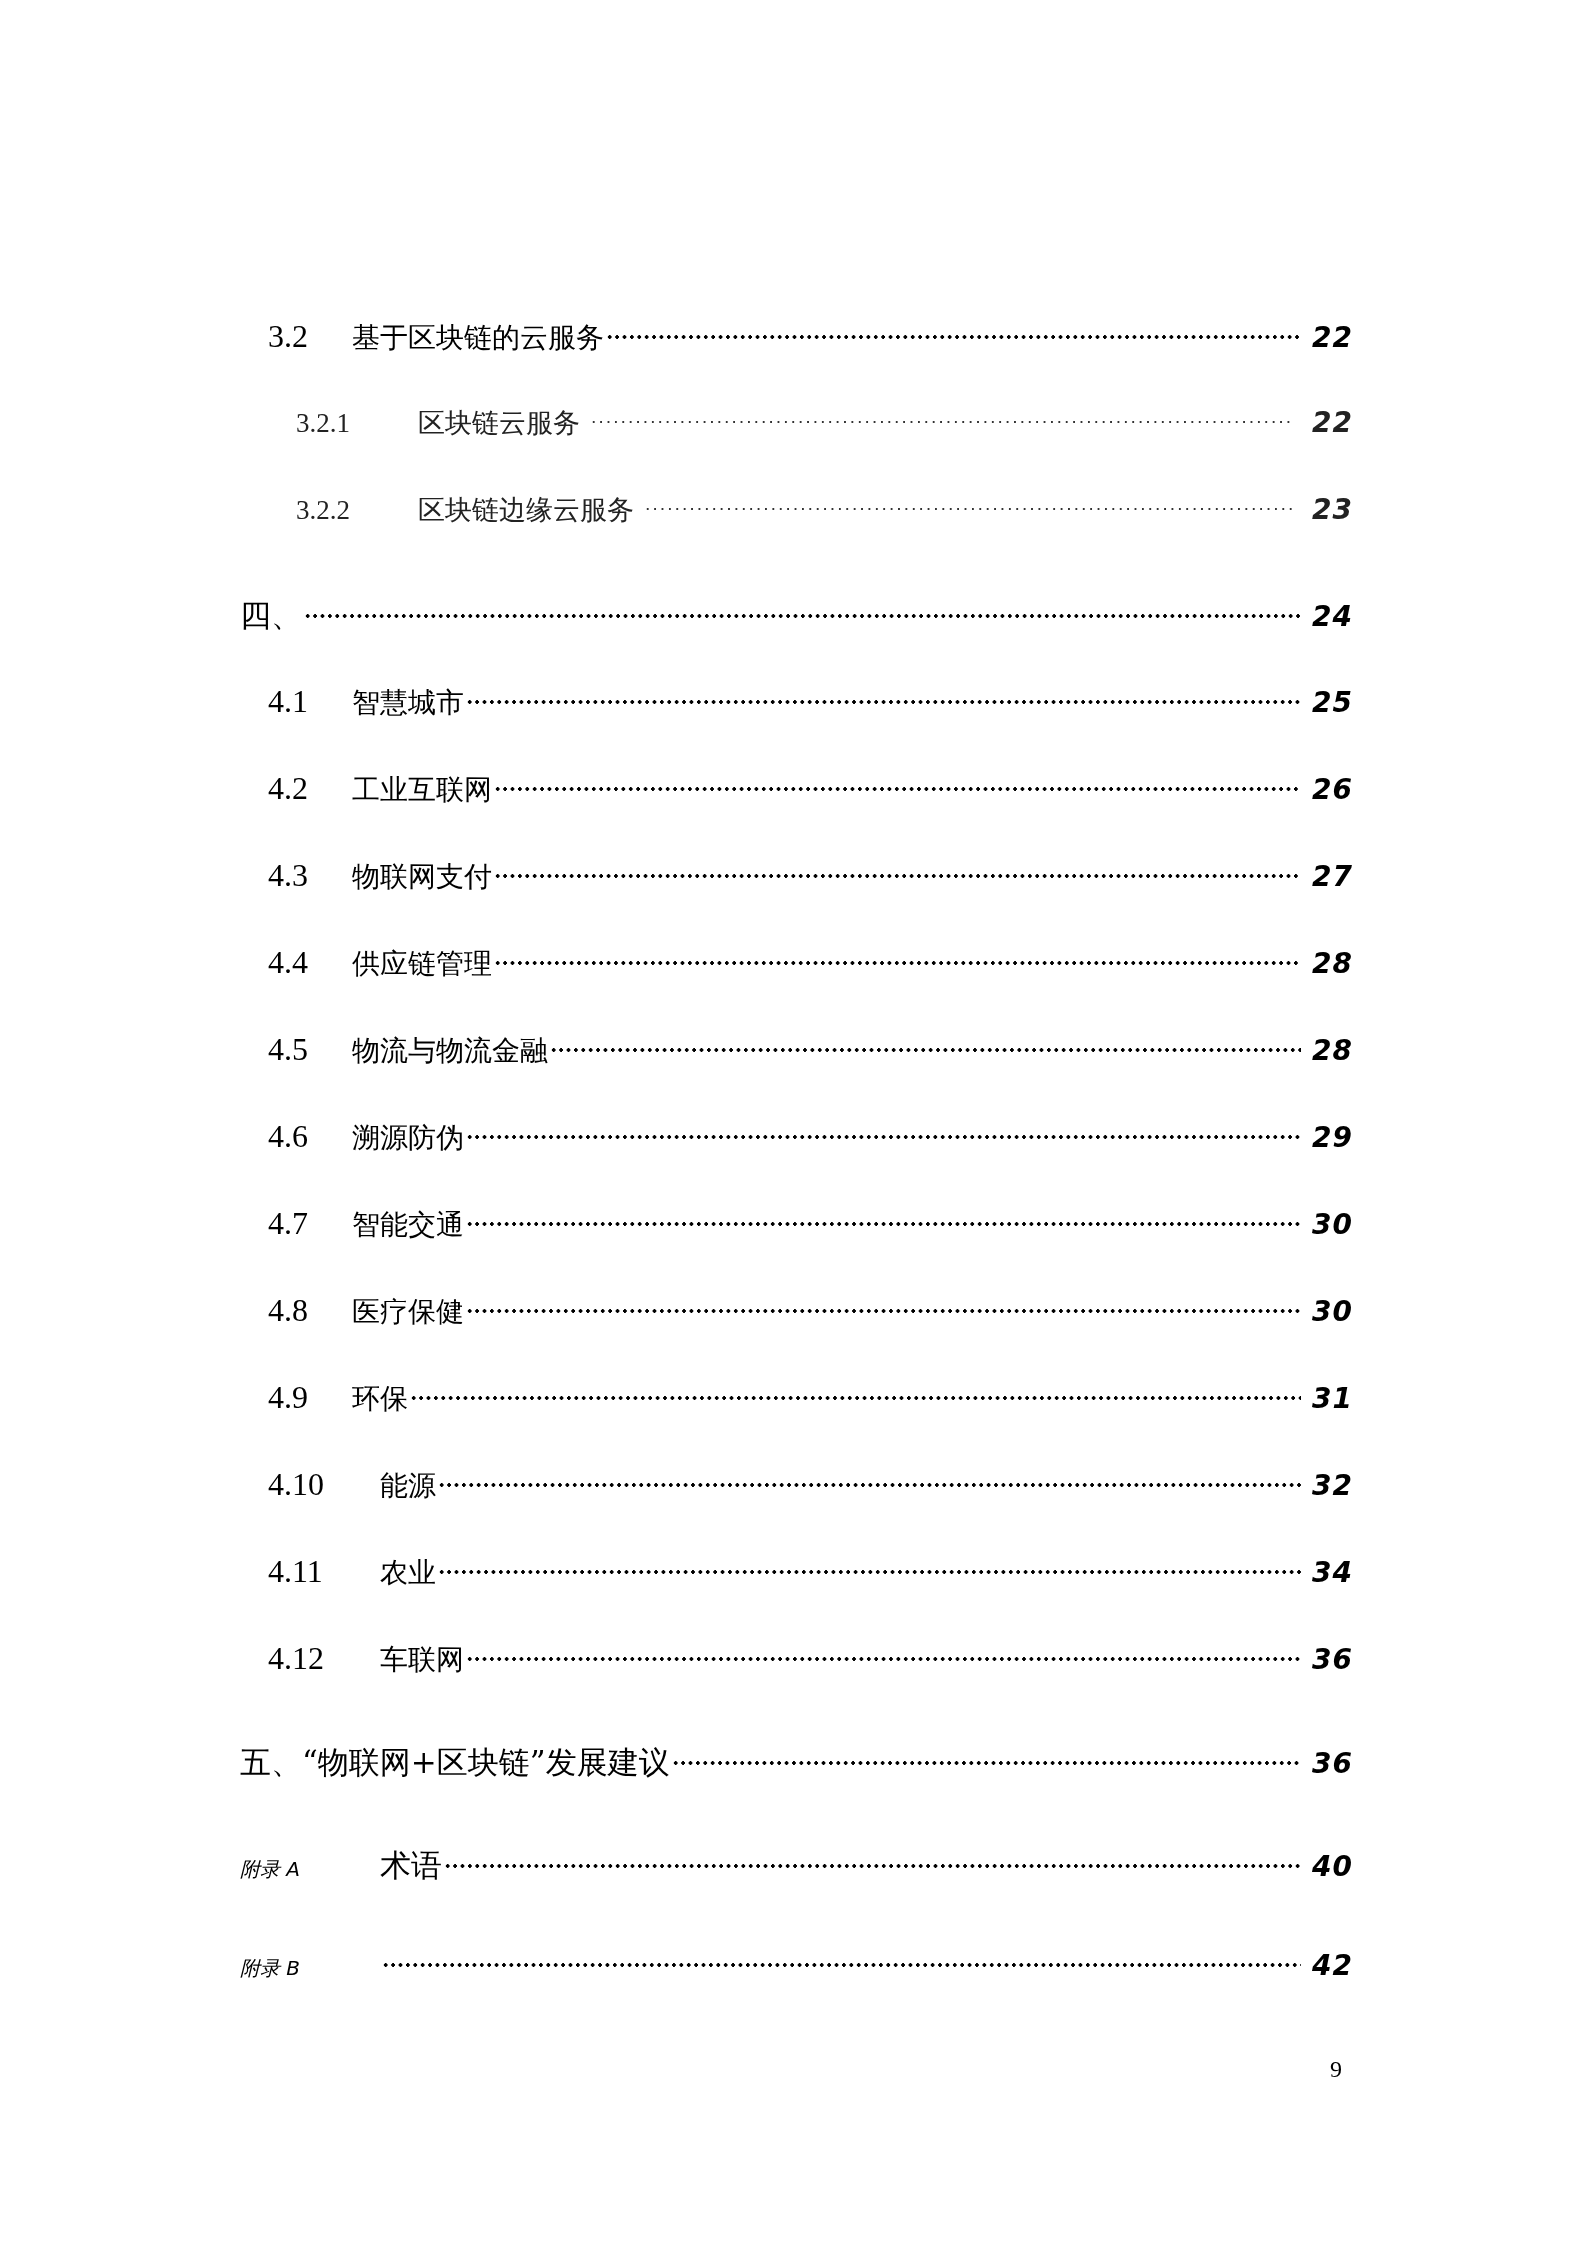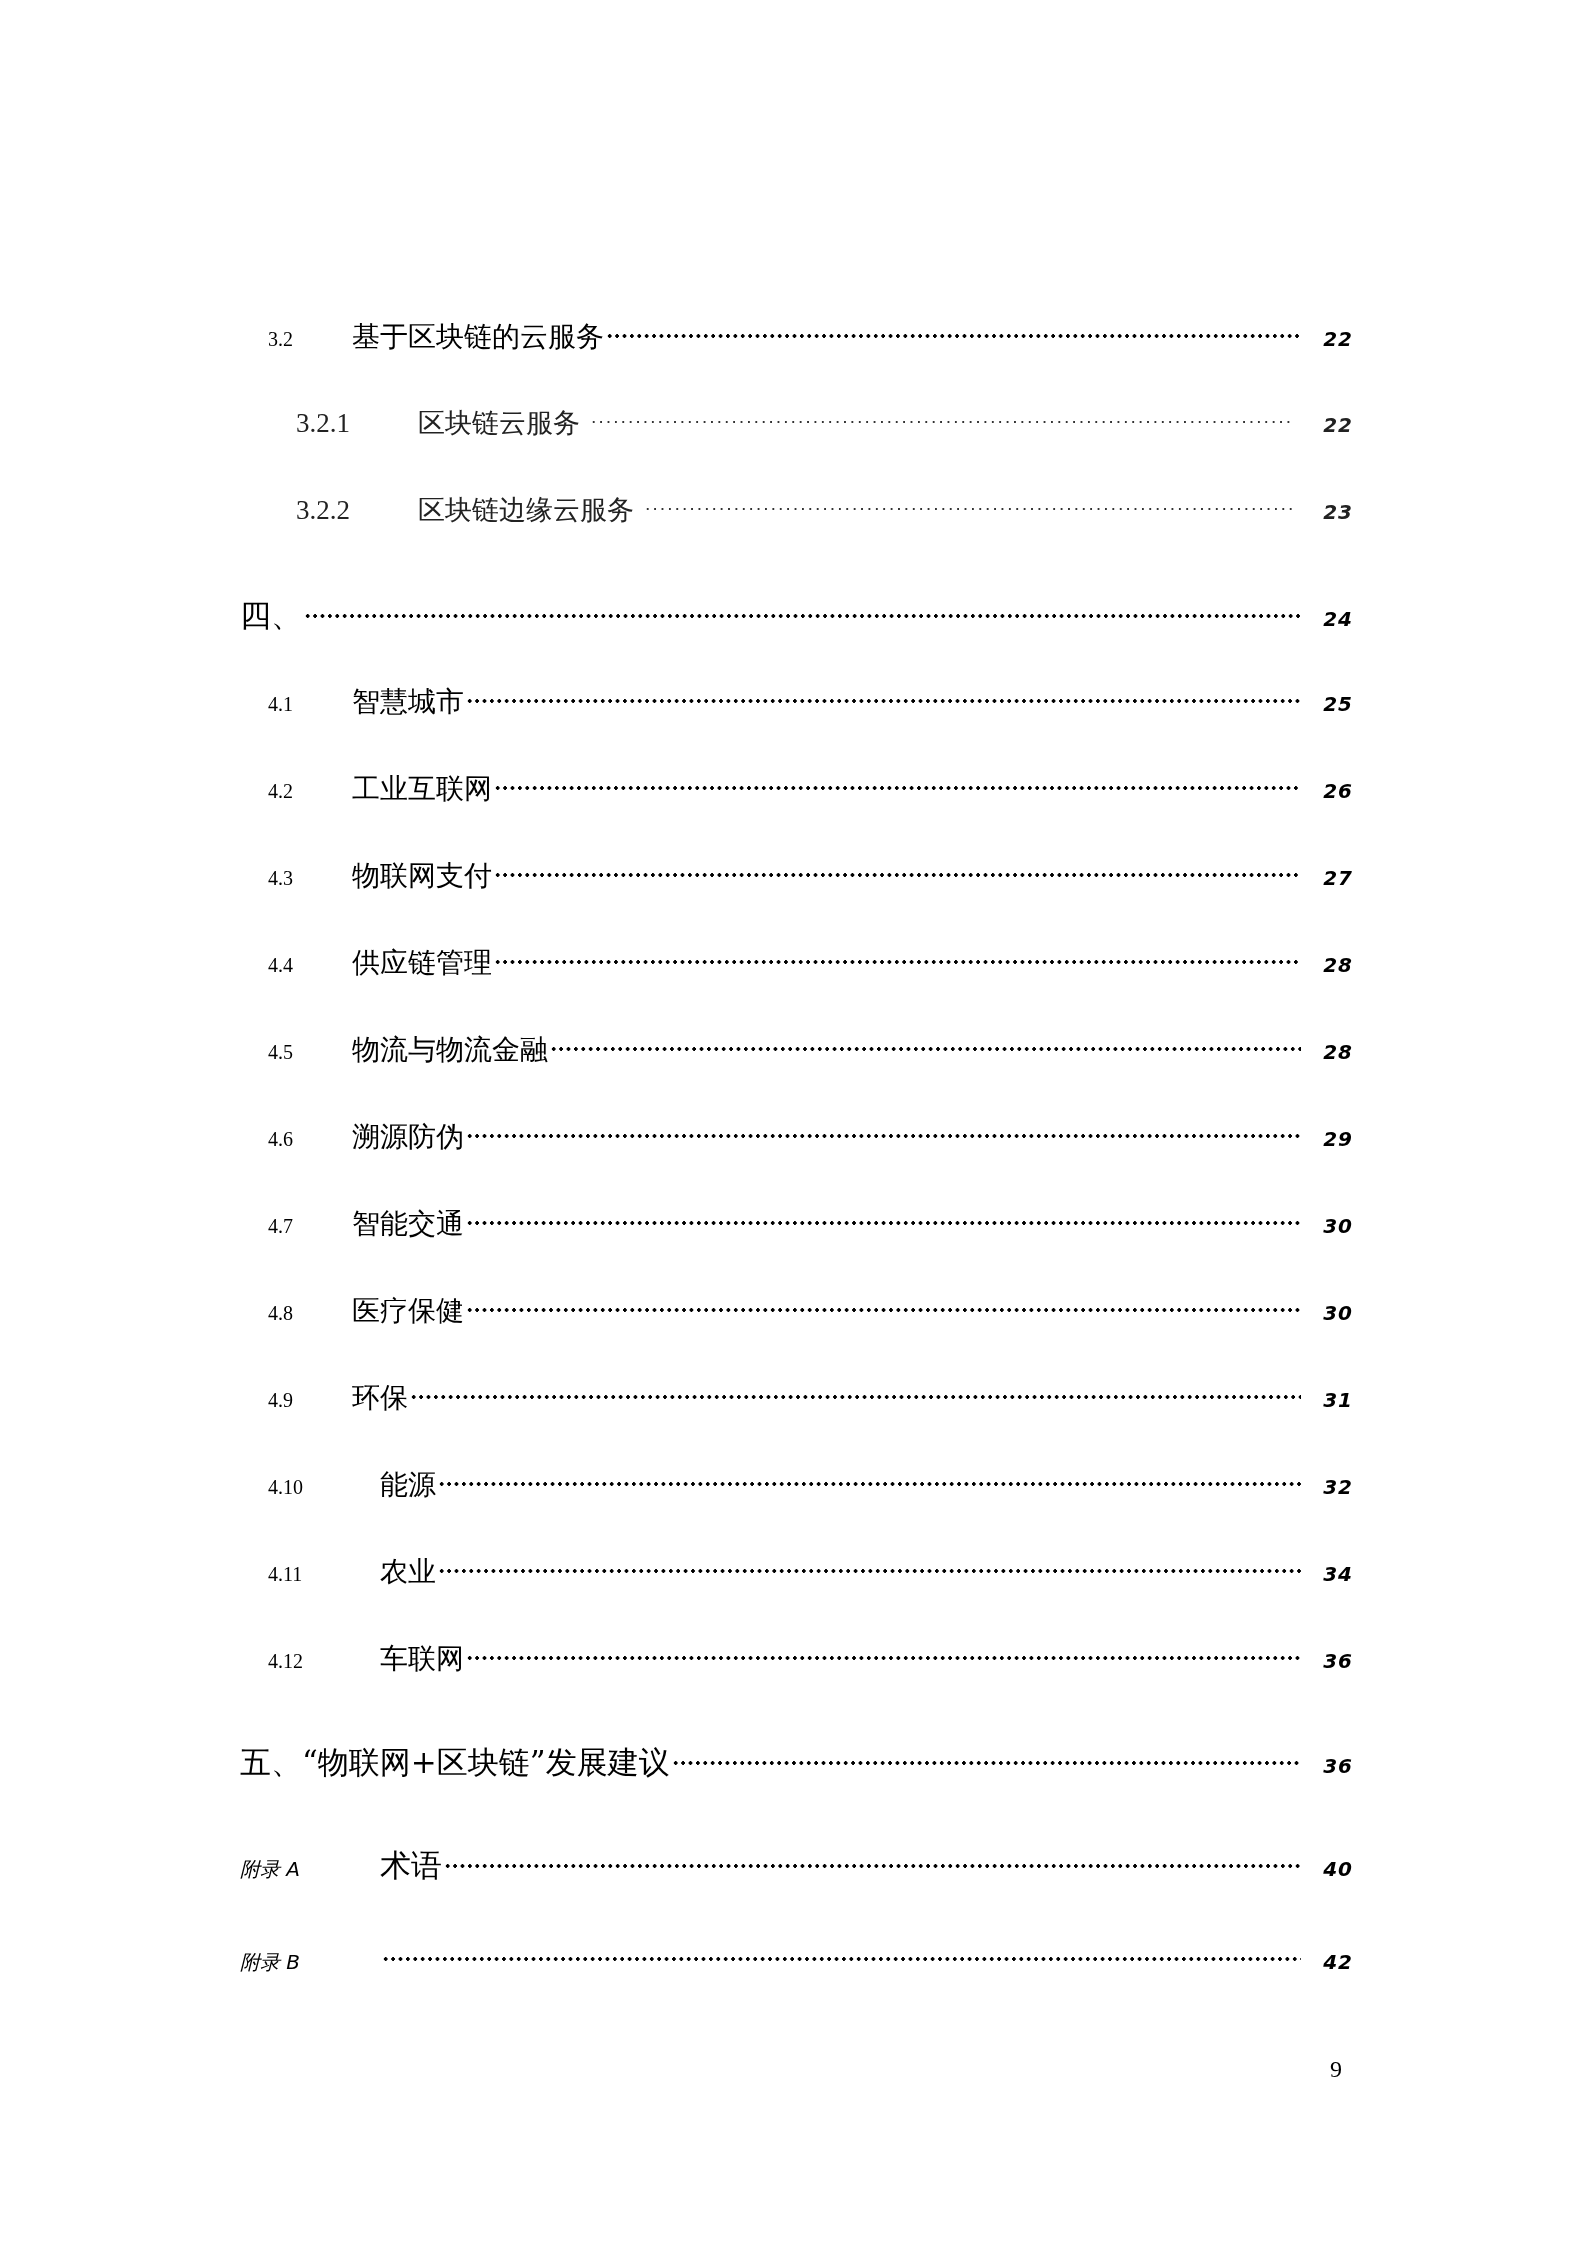--- a/index.html
+++ b/index.html
@@ -5,23 +5,23 @@
   html, body { margin: 0; padding: 0; background: #ffffff; }
   body { width: 1586px; height: 2244px; position: relative; overflow: hidden; font-family: "DejaVu Serif", serif; color: #000; }
   .toc { position: absolute; left: 0; top: 0; width: 1586px; }
   .row { position: absolute; display: flex; align-items: baseline; white-space: nowrap; height: 40px; }
   .num { display: inline-block; font-family: "Liberation Serif", serif; }
   .title { display: inline-block; text-align: right; }
   .leader { flex: 1; overflow: hidden; margin: 0 2px; position: relative; top: -6px; height: 8px;
     background-image: radial-gradient(circle, #000 1.7px, transparent 2px);
     background-size: 7.4px 8px; background-repeat: repeat-x; background-position: left center; }
   .leader.light { background-image: radial-gradient(circle, #333 1.1px, transparent 1.4px); background-size: 7.4px 8px; }
-  .page { display: inline-block; font-family: "DejaVu Sans", sans-serif; font-weight: bold; font-style: italic; font-size: 20px; letter-spacing: 1px; min-width: 50px; text-align: right; }
+  .page { display: inline-block; font-family: "DejaVu Sans", sans-serif; font-weight: bold; font-style: italic; font-size: 28px; letter-spacing: 1px; min-width: 50px; text-align: right; }
   .lvl2 { left: 268px; width: 1085px; font-size: 28px; }
-  .lvl2 .num { width: 84px; font-size: 20px; }
+  .lvl2 .num { width: 84px; font-size: 32px; }
   .lvl2.wide .num { width: 112px; }
   .lvl3 { left: 296px; width: 1057px; font-size: 27px; color: #222; gap: 8px; }
   .lvl3 .num { width: 114px; font-size: 27px; color: #222; }
   .lvl1 { left: 240px; width: 1113px; font-size: 31px; }
   .lvl1 .num { font-size: 31px; }
   .app .num { width: 140px; font-family: "DejaVu Sans", sans-serif; font-size: 20px; font-style: italic; }
   .pagenum { position: absolute; left: 1330px; top: 2056px; font-family: "Liberation Serif", serif; font-size: 24px; color: #000; }
 </style>
 </head>
 <body>

